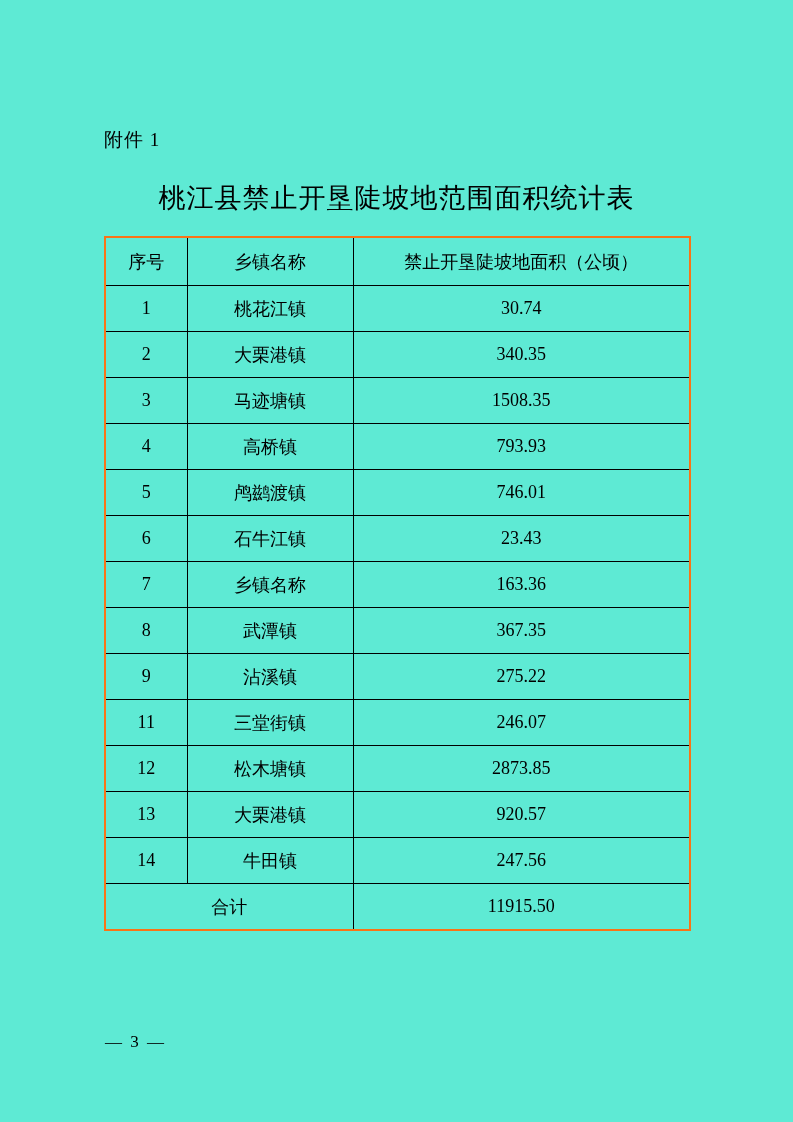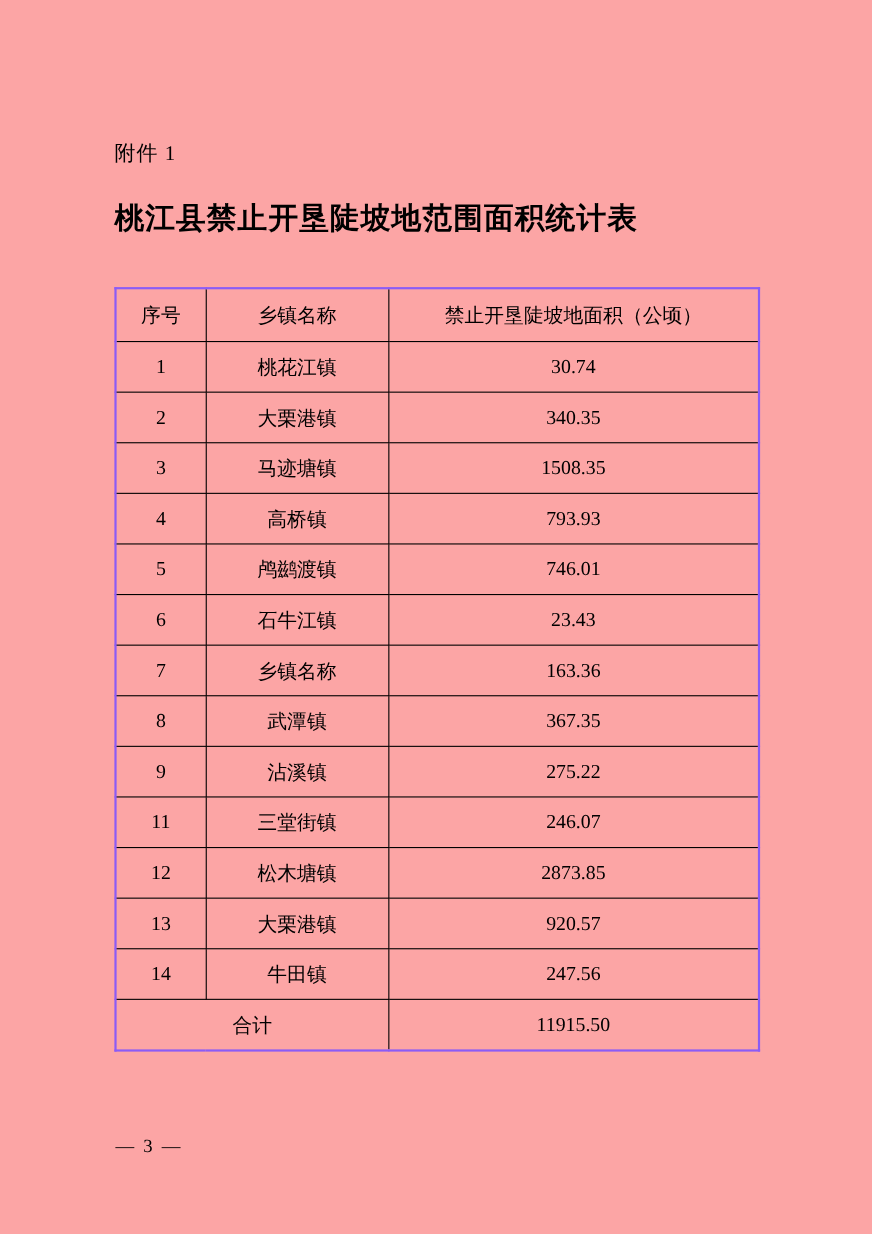--- a/index.html
+++ b/index.html
@@ -4,50 +4,51 @@
 <style>
   html, body {
     margin: 0;
     padding: 0;
     background: #ffffff;
   }
   .page {
     position: relative;
     width: 793px;
     height: 1122px;
-    background: #fca5a5;
+    background: #5eead4;
     font-family: "Liberation Serif", "DejaVu Serif", serif;
     color: #000000;
     overflow: hidden;
   }
   .content {
     position: absolute;
     left: 104px;
     top: 128px;
     width: 585px;
   }
   .attachment-label {
     font-size: 19px;
     line-height: 24px;
     text-align: left;
     letter-spacing: 1px;
   }
   .doc-title {
     margin-top: 28px;
     font-size: 27px;
-    font-weight: bold;
+    font-weight: normal;
+    text-align: center;
     letter-spacing: 1px;
     white-space: nowrap;
   }
   table.stats {
-    margin-top: 45px;
+    margin-top: 20px;
     width: 585px;
     border-collapse: collapse;
     table-layout: fixed;
-    border: 2px solid #8b5cf6;
+    border: 2px solid #f97316;
   }
   table.stats th,
   table.stats td {
     border: 1px solid #000000;
     text-align: center;
     vertical-align: middle;
     font-size: 18px;
     font-weight: normal;
     padding: 0;
   }

